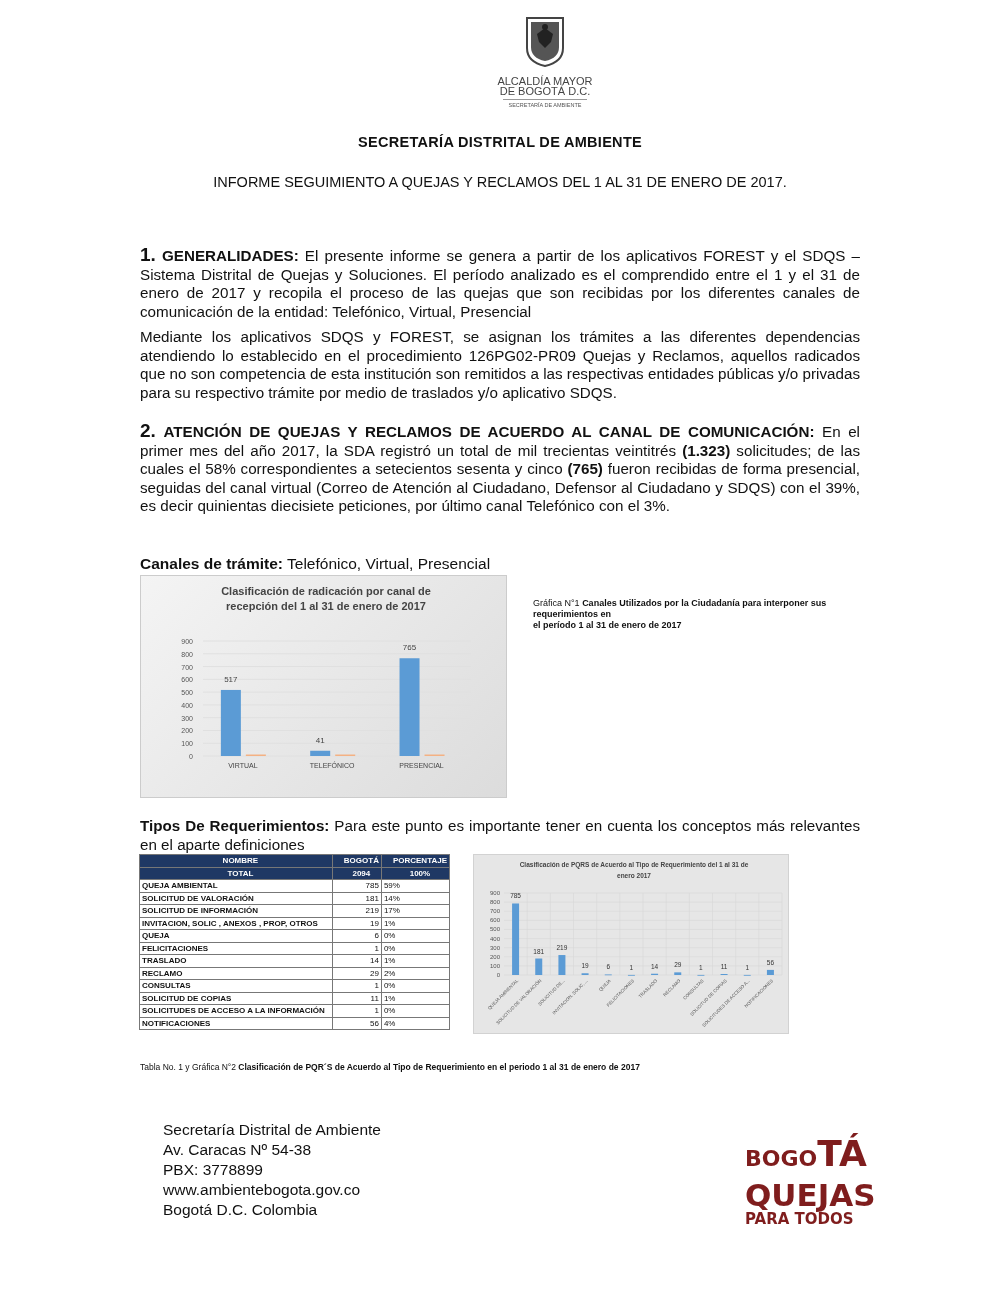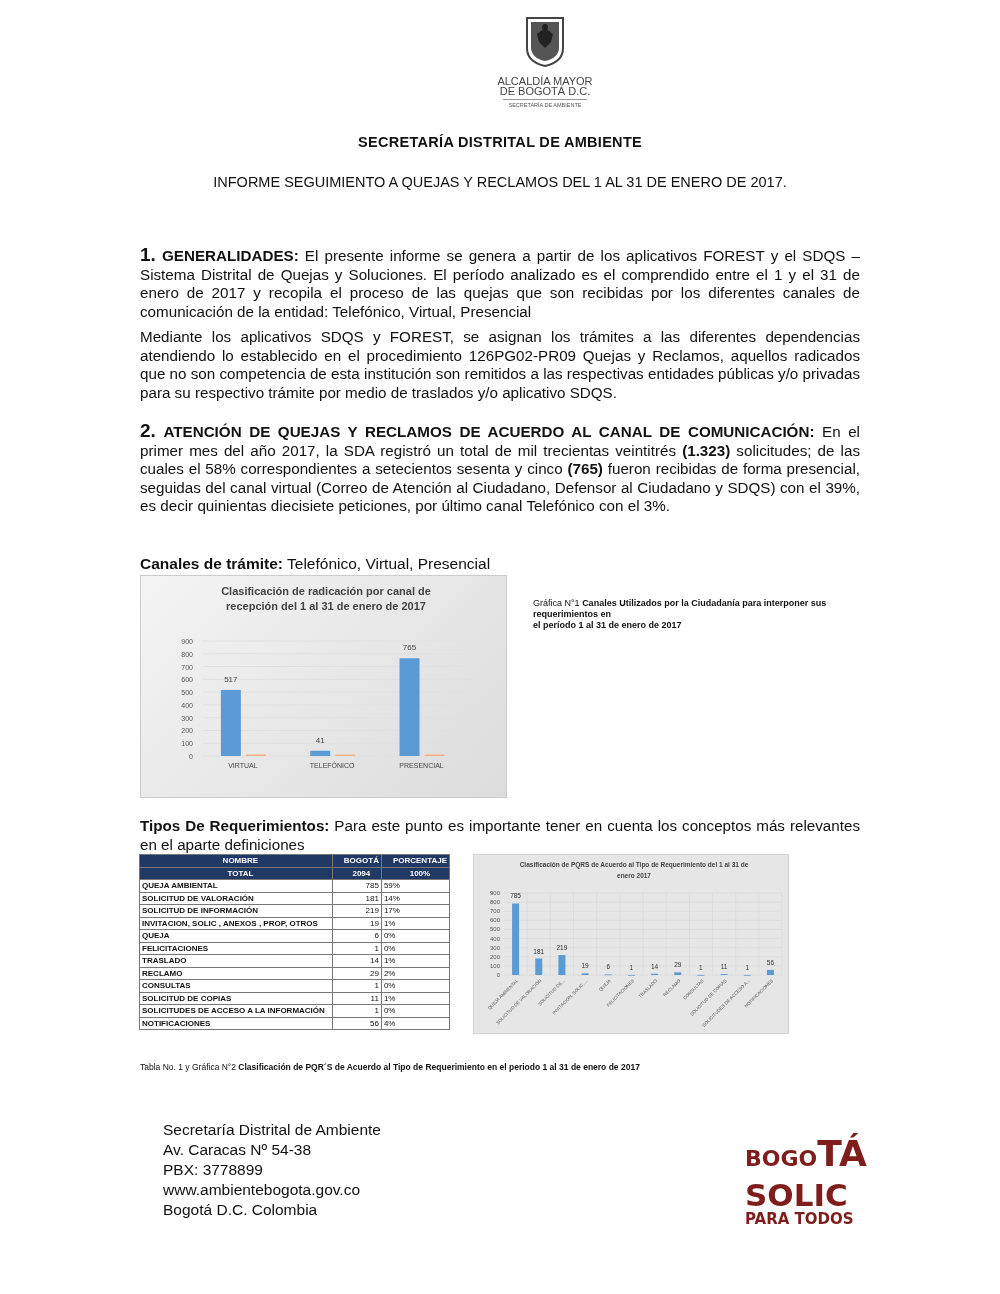--- a/index.html
+++ b/index.html
@@ -267,15 +267,15 @@
 <div class="abs footer">
   <div>Secretaría Distrital de Ambiente</div>
   <div>Av. Caracas Nº 54-38</div>
   <div>PBX: 3778899</div>
   <div>www.ambientebogota.gov.co</div>
   <div>Bogotá D.C. Colombia</div>
 </div>
 
 <div class="abs bogota" style="font-family:'DejaVu Sans',sans-serif;color:#7f1d1d;font-weight:bold;">
   <div style="line-height:38px;"><span style="font-size:22px">BOGO</span><span style="font-size:36px">TÁ</span></div>
-  <div style="font-size:31px;line-height:30px;">SOLIC</div>
+  <div style="font-size:31px;line-height:30px;">QUEJAS</div>
   <div style="font-size:15px;line-height:18px;">PARA TODOS</div>
 </div>
 
 </body></html>

